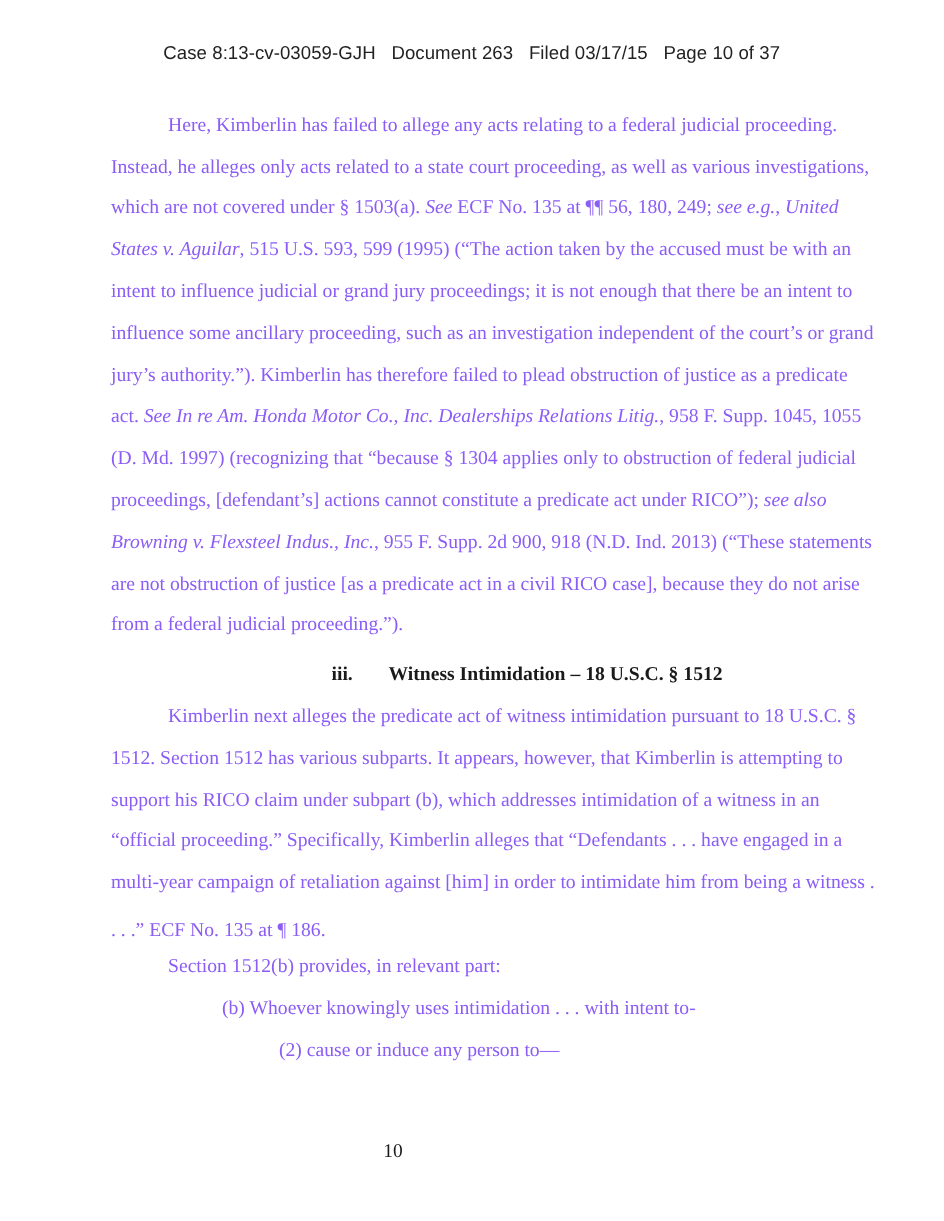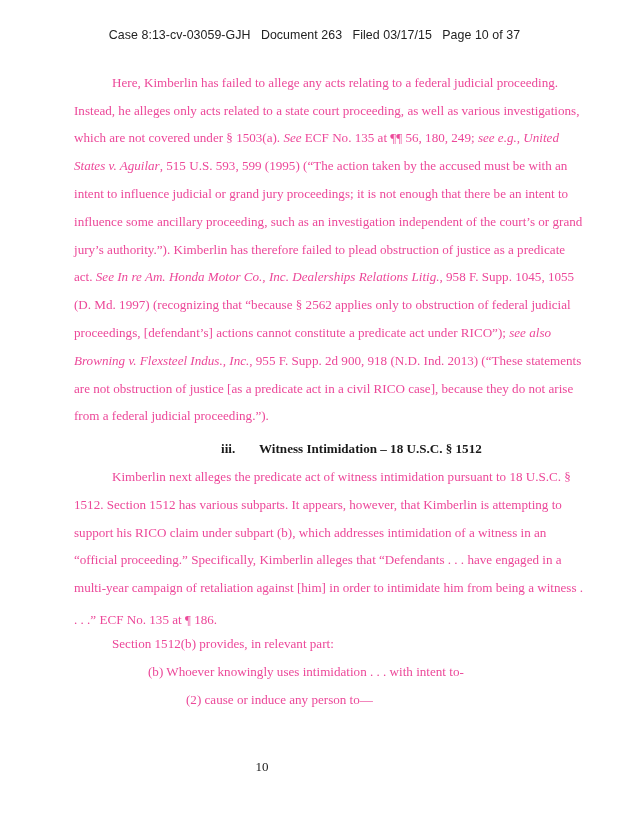--- a/index.html
+++ b/index.html
@@ -5,21 +5,21 @@
     html, body { margin: 0; padding: 0; background: #ffffff; }
     body { width: 629px; height: 814px; position: relative; overflow: hidden; }
     .page { position: absolute; left: 0; top: 0; width: 629px; height: 814px; background: #fff; border-radius: 15px; }
     .header {
       position: absolute; top: 28px; left: 0; width: 629px; text-align: center;
       font-family: "Liberation Sans", sans-serif; font-size: 12.4px; color: #222;
       white-space: pre; letter-spacing: 0.05px;
     }
     .line {
       position: absolute; left: 74px;
-      font-family: "Liberation Serif", serif; font-size: 13.1px; color: #ec4899;
+      font-family: "Liberation Serif", serif; font-size: 13.1px; color: #8b5cf6;
       white-space: nowrap; line-height: 16px;
     }
     .line i { font-style: italic; }
     .indent { left: 112px; }
     .indent2 { left: 148px; }
     .indent3 { left: 186px; }
     .heading {
       position: absolute; top: 441px; left: 0; width: 629px;
       font-family: "Liberation Serif", serif; font-size: 13.1px; font-weight: bold; color: #1a1a1a;
       white-space: nowrap; line-height: 16px;
@@ -39,21 +39,21 @@
   <div class="header">Case 8:13-cv-03059-GJH   Document 263   Filed 03/17/15   Page 10 of 37</div>
 
   <div class="line indent" style="top:75px">Here, Kimberlin has failed to allege any acts relating to a federal judicial proceeding.</div>
   <div class="line" style="top:103px">Instead, he alleges only acts related to a state court proceeding, as well as various investigations,</div>
   <div class="line" style="top:130px"><span>which are not covered under § 1503(a). </span><i>See</i><span> ECF No. 135 at ¶¶ 56, 180, 249; </span><i>see e.g.</i><span>, </span><i>United</i></div>
   <div class="line" style="top:158px"><i>States v. Aguilar</i><span>, 515 U.S. 593, 599 (1995) (“The action taken by the accused must be with an</span></div>
   <div class="line" style="top:186px">intent to influence judicial or grand jury proceedings; it is not enough that there be an intent to</div>
   <div class="line" style="top:214px">influence some ancillary proceeding, such as an investigation independent of the court’s or grand</div>
   <div class="line" style="top:242px">jury’s authority.”). Kimberlin has therefore failed to plead obstruction of justice as a predicate</div>
   <div class="line" style="top:269px"><span>act. </span><i>See In re Am. Honda Motor Co., Inc. Dealerships Relations Litig.</i><span>, 958 F. Supp. 1045, 1055</span></div>
-  <div class="line" style="top:297px">(D. Md. 1997) (recognizing that “because § 2562 applies only to obstruction of federal judicial</div>
+  <div class="line" style="top:297px">(D. Md. 1997) (recognizing that “because § 1304 applies only to obstruction of federal judicial</div>
   <div class="line" style="top:325px"><span>proceedings, [defendant’s] actions cannot constitute a predicate act under RICO”); </span><i>see also</i></div>
   <div class="line" style="top:353px"><i>Browning v. Flexsteel Indus., Inc.</i><span>, 955 F. Supp. 2d 900, 918 (N.D. Ind. 2013) (“These statements</span></div>
   <div class="line" style="top:381px">are not obstruction of justice [as a predicate act in a civil RICO case], because they do not arise</div>
   <div class="line" style="top:408px">from a federal judicial proceeding.”).</div>
 
   <div class="heading">
     <span class="num">iii.</span>
     <span class="title">Witness Intimidation – 18 U.S.C. § 1512</span>
   </div>
 

